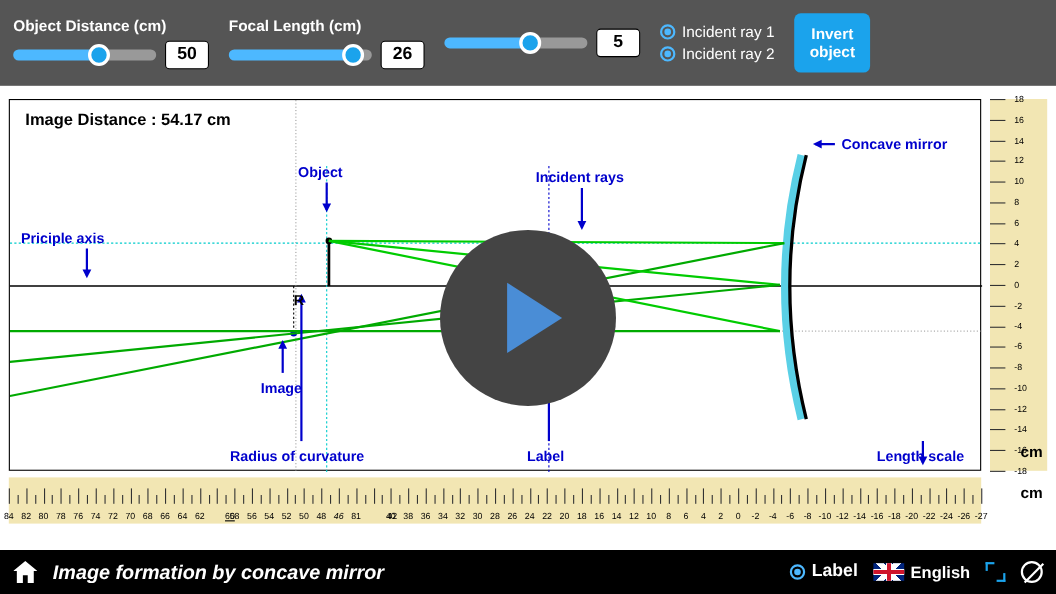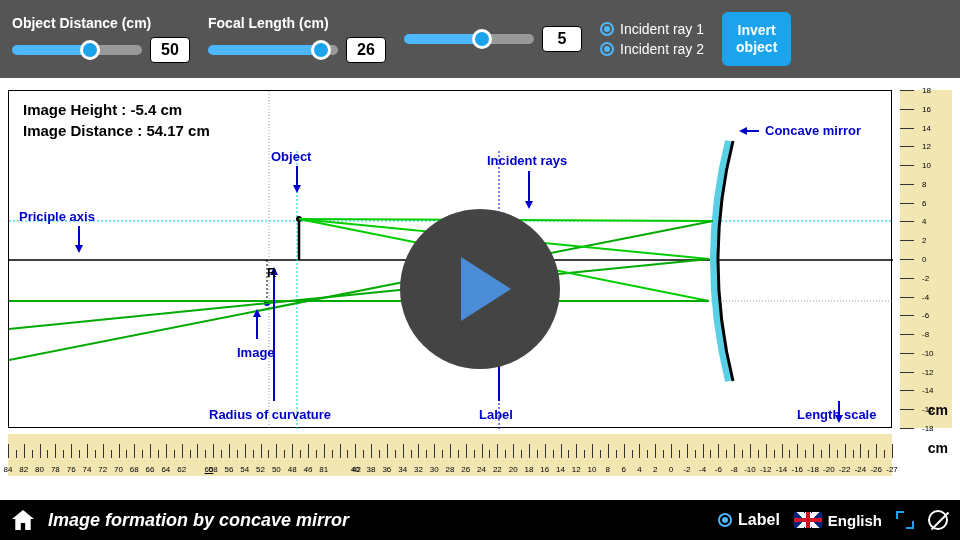--- a/index.html
+++ b/index.html
@@ -84,21 +84,20 @@
         <span class="radio-dot on"></span>
         <span>Incident ray 2</span>
       </div>
   </div>
   <button class="invert-btn">Invert<br>object</button>
 </div>
 
 <div class="canvas-area">
   <div class="diagram-box">
     <div class="info">
-      <div>Image Height : -5.4 cm</div>
       <div>Image Distance : 54.17 cm</div>
     </div>
     <svg width="884" height="338">
       <line x1="0" y1="169" x2="884" y2="169" stroke="#000" stroke-width="1.5"></line>
       <line x1="490" y1="60" x2="490" y2="338" stroke="#00c" stroke-dasharray="2,2"></line>
       <line x1="260" y1="0" x2="260" y2="338" stroke="#888" stroke-dasharray="1,2" stroke-width="0.8"></line>
       <line x1="288" y1="60" x2="288" y2="338" stroke="#0cc" stroke-dasharray="2,2"></line>
       <line x1="0" y1="130" x2="884" y2="130" stroke="#0cc" stroke-dasharray="2,2"></line>
       <line x1="0" y1="210" x2="884" y2="210" stroke="#888" stroke-dasharray="1,2" stroke-width="0.8"></line>
 

